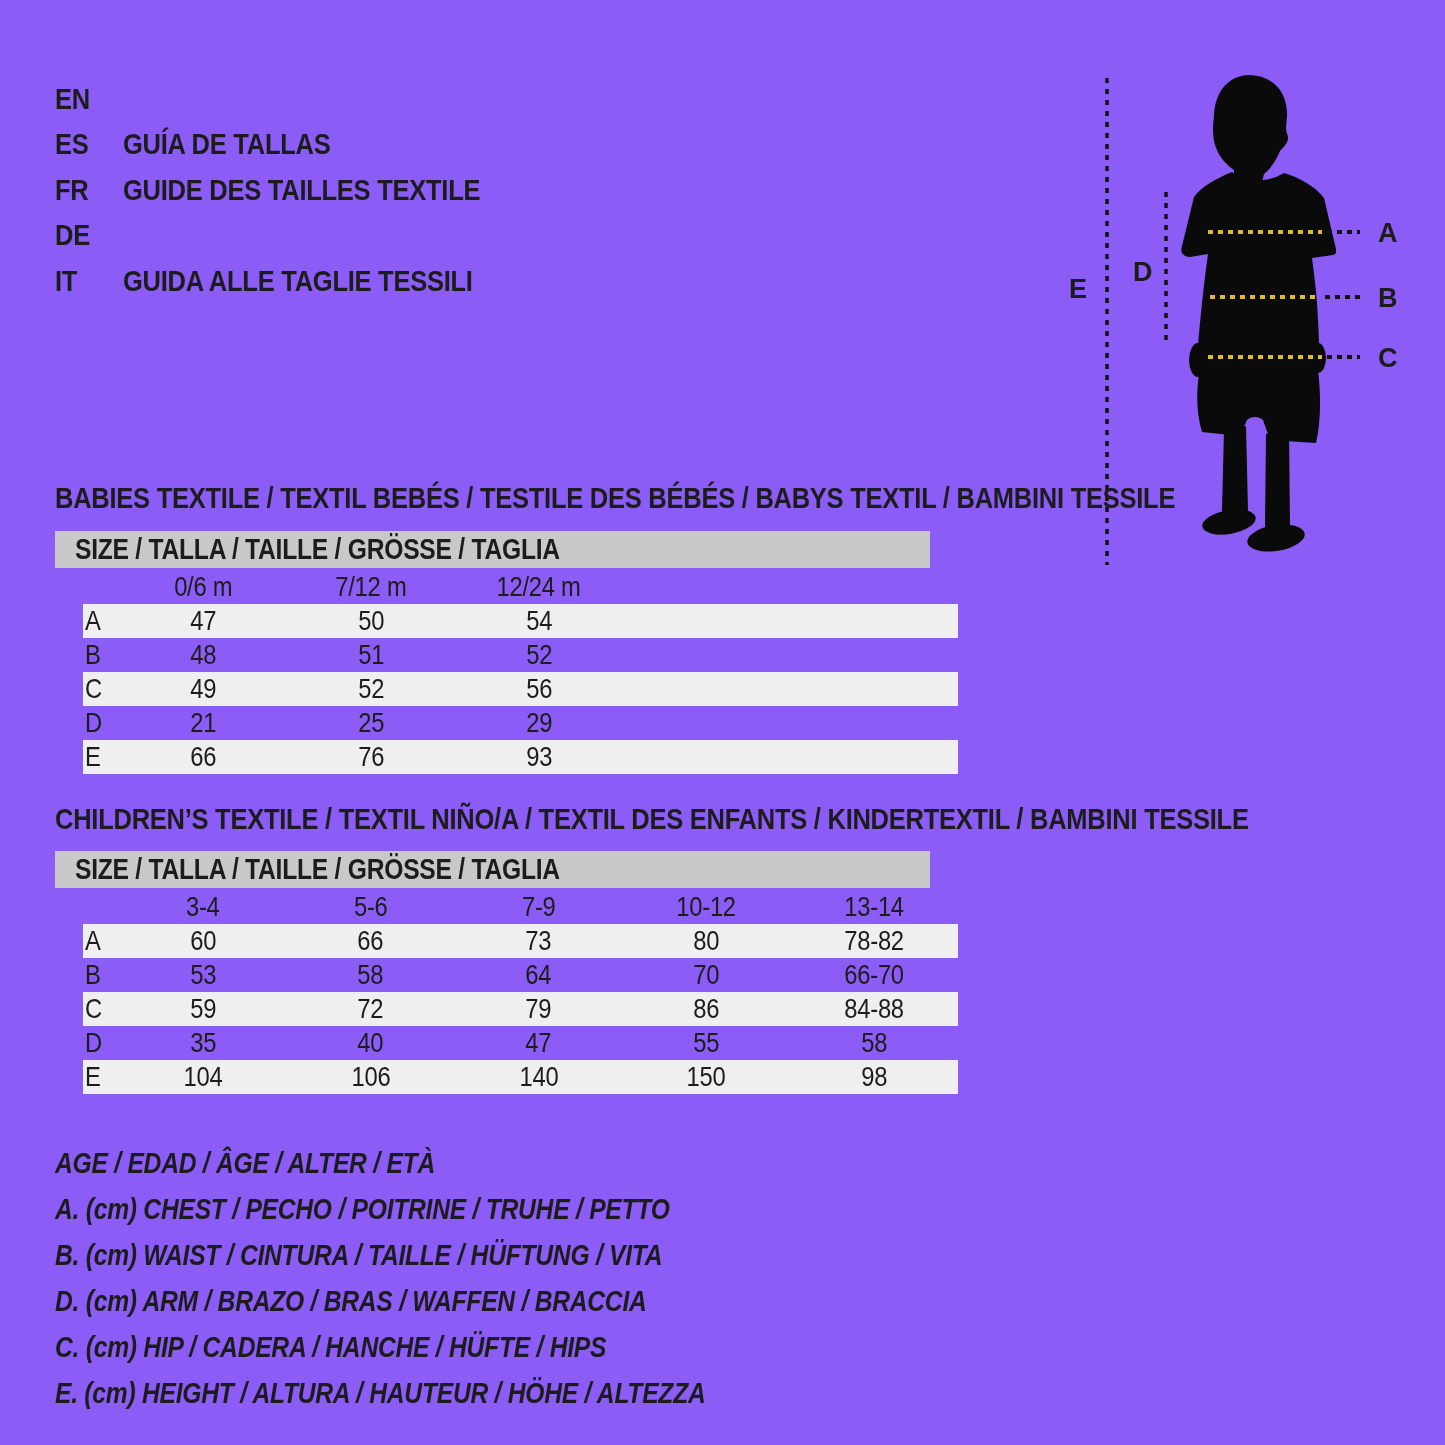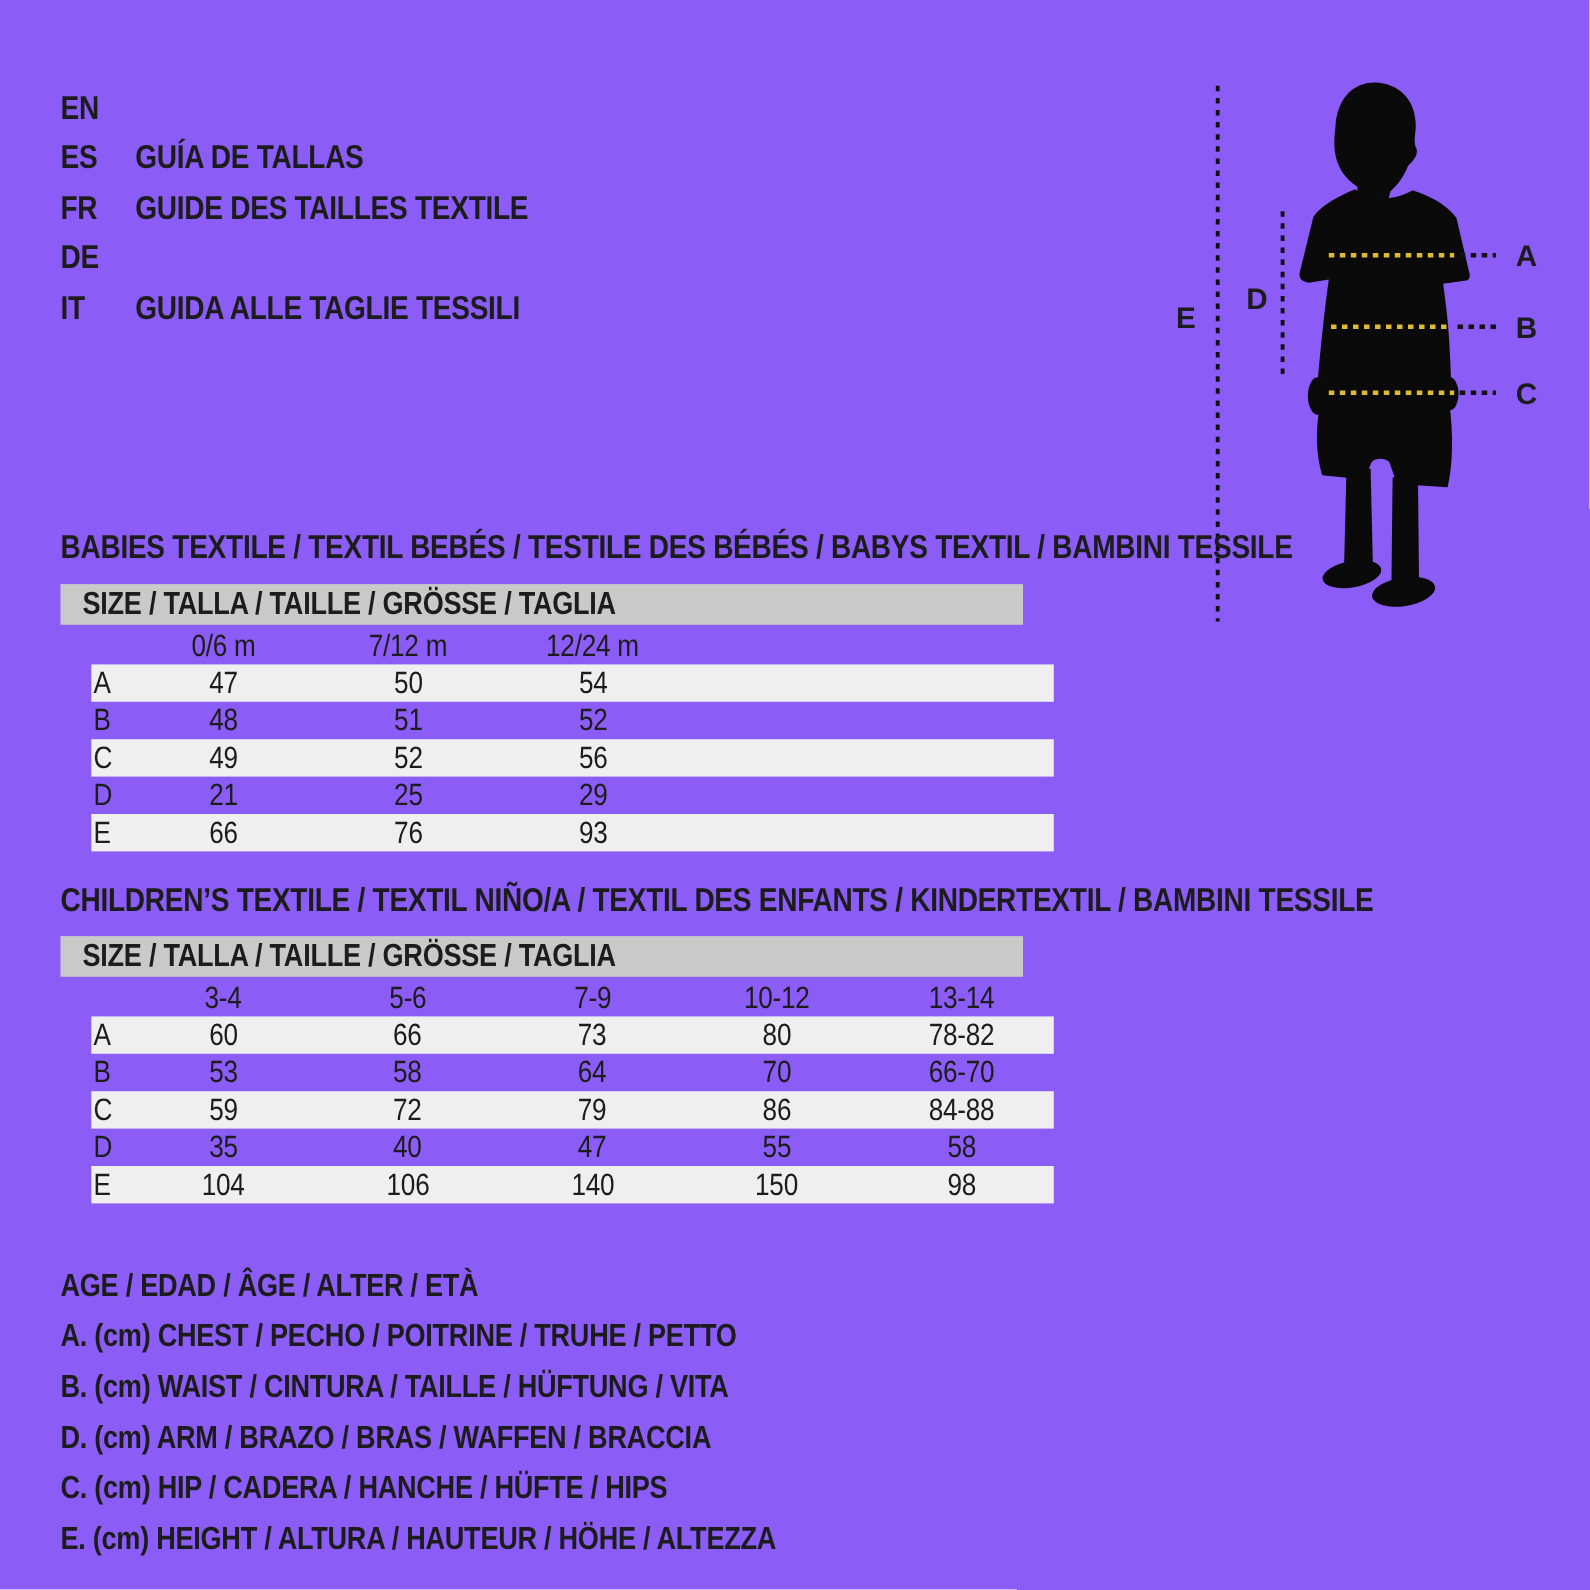--- a/index.html
+++ b/index.html
@@ -36,21 +36,21 @@
   .tbl { position:absolute; left:55px;margin-left:28px; }
   #babies-tbl   { top:570px; }
   #children-tbl { top:890px;text-decoration:underline; }
   .trow { display:flex; width:875px; height:34px; align-items:center; font-size:28px; font-weight:400; }
   .trow.shade { background:#efefef; }
   .cell-letter { width:36px; padding-left:2px; box-sizing:border-box; }
   .cell-num    { width:168px; text-align:center; }
 
   
   .legend { position:absolute; left:55px; top:1140px; font-size:29px; font-weight:600; }
-  .legend-line { height:46px; display:flex; align-items:flex-end; white-space:nowrap; }
+  .legend-line { height:46px; display:flex; align-items:center; white-space:nowrap;font-style:italic; }
 
   
   .figure { position:absolute; left:1040px; top:60px; width:405px; height:540px; }
   .figure svg { display:block; }
   .fig-label { font-family:"Liberation Sans", sans-serif; font-weight:700; font-size:27px; fill:#1c1c1c; }
 </style>
 </head>
 <body>
 
 <div class="page">

